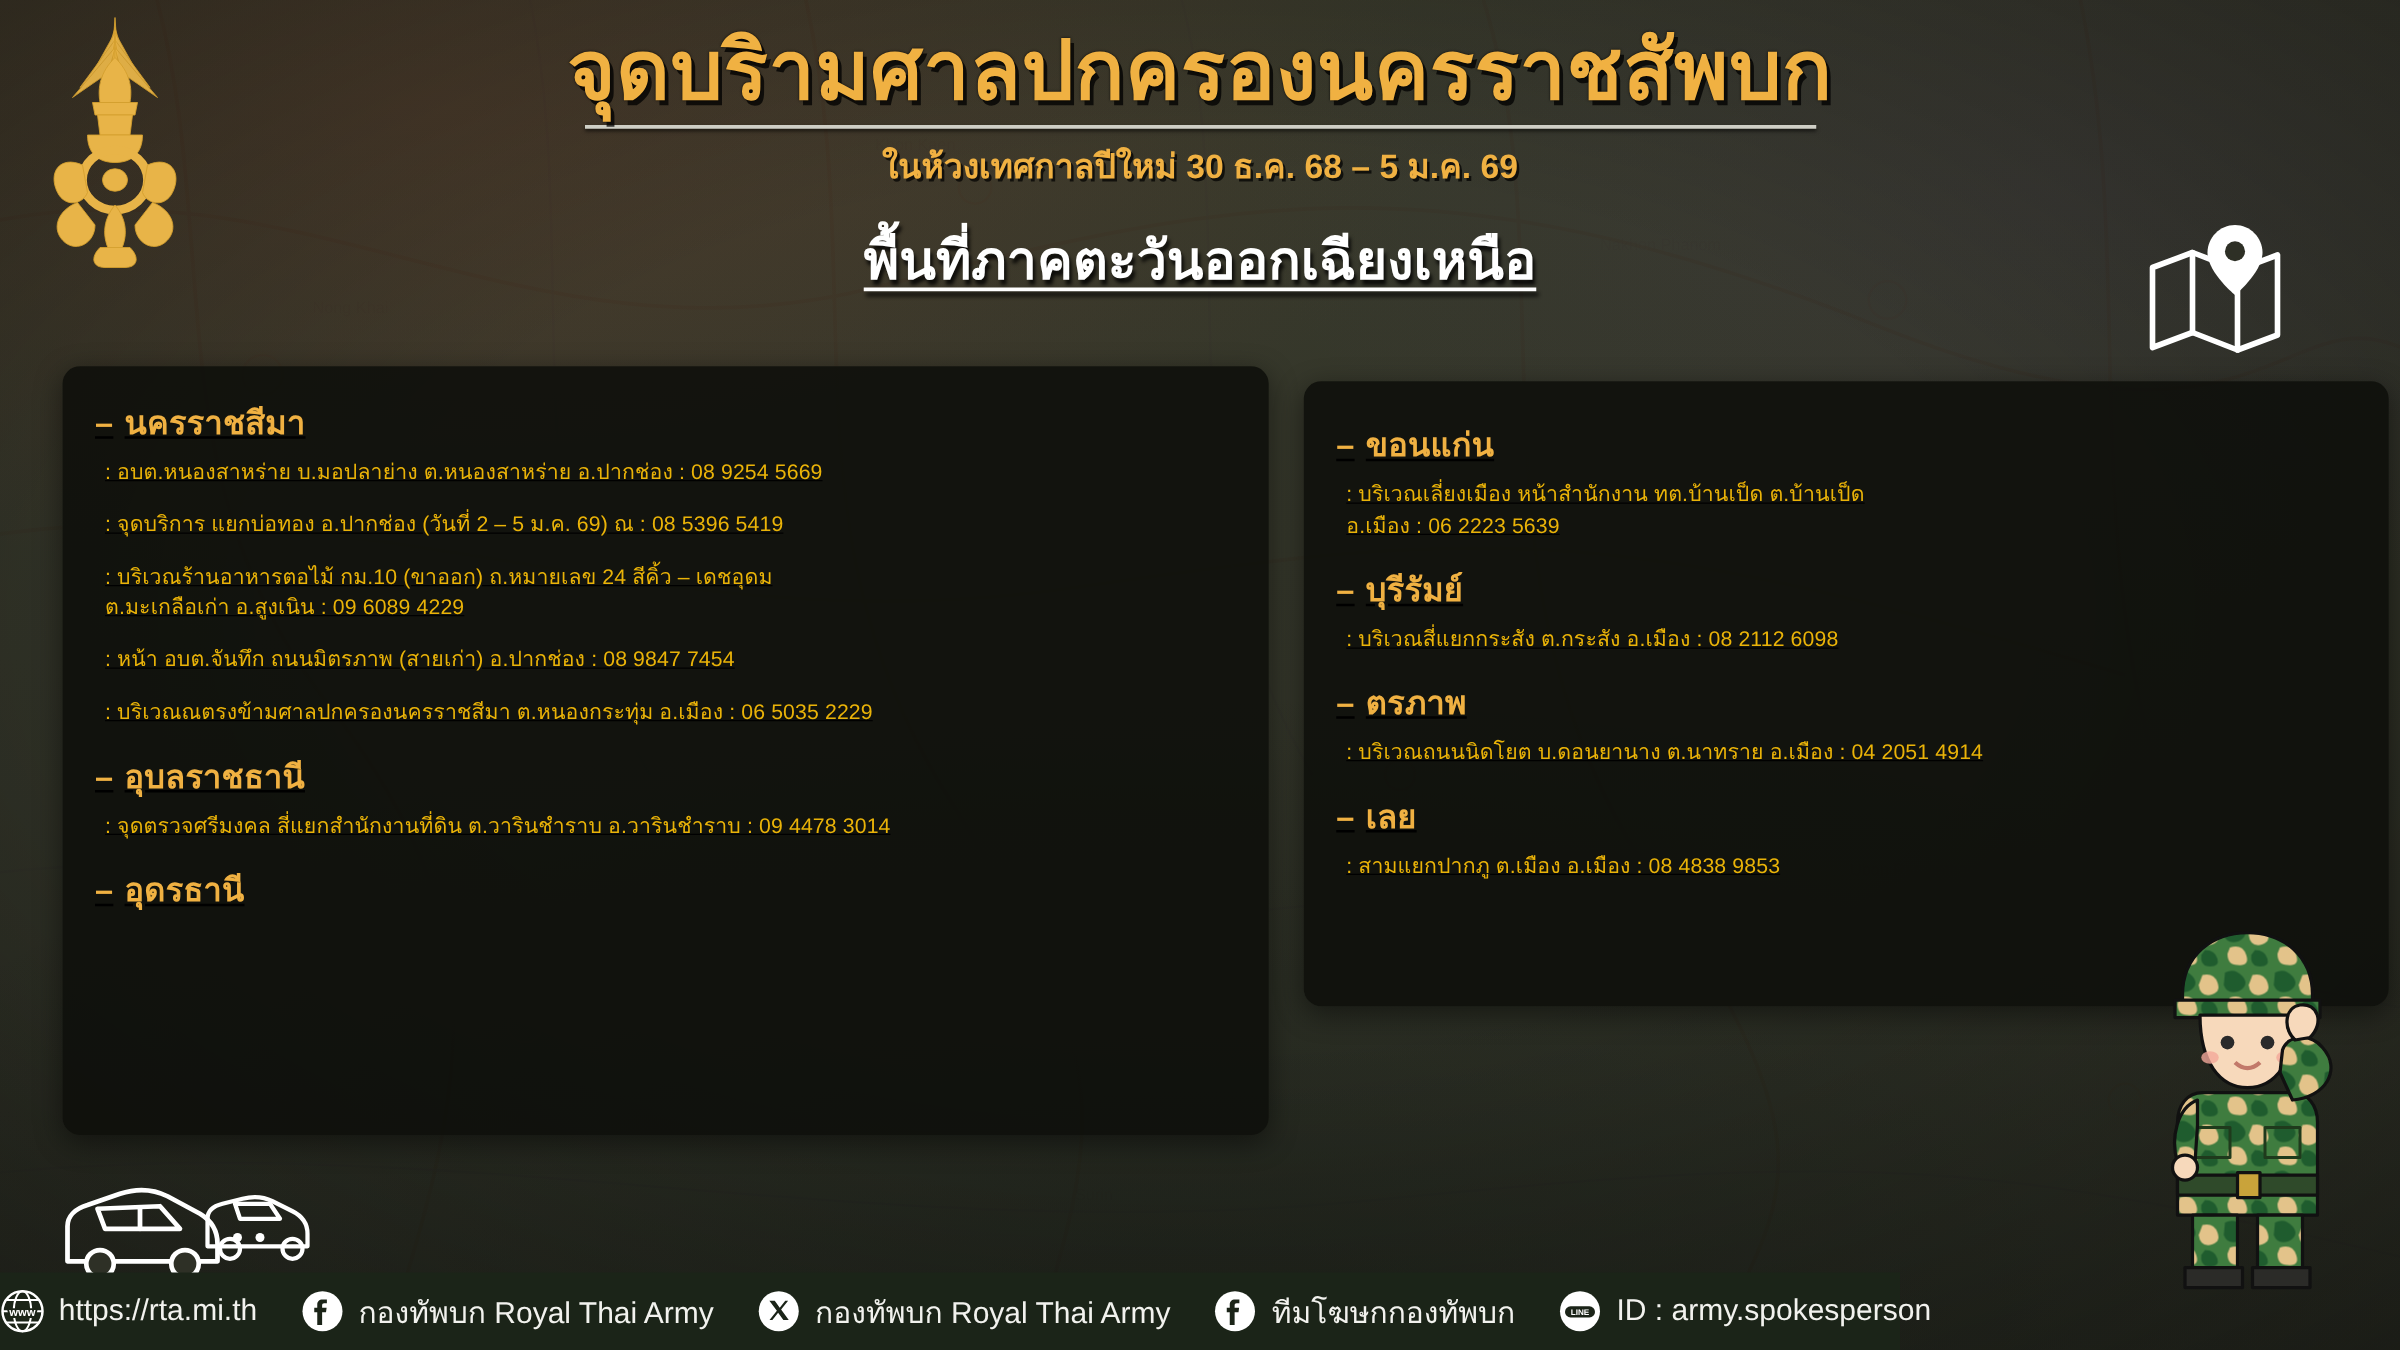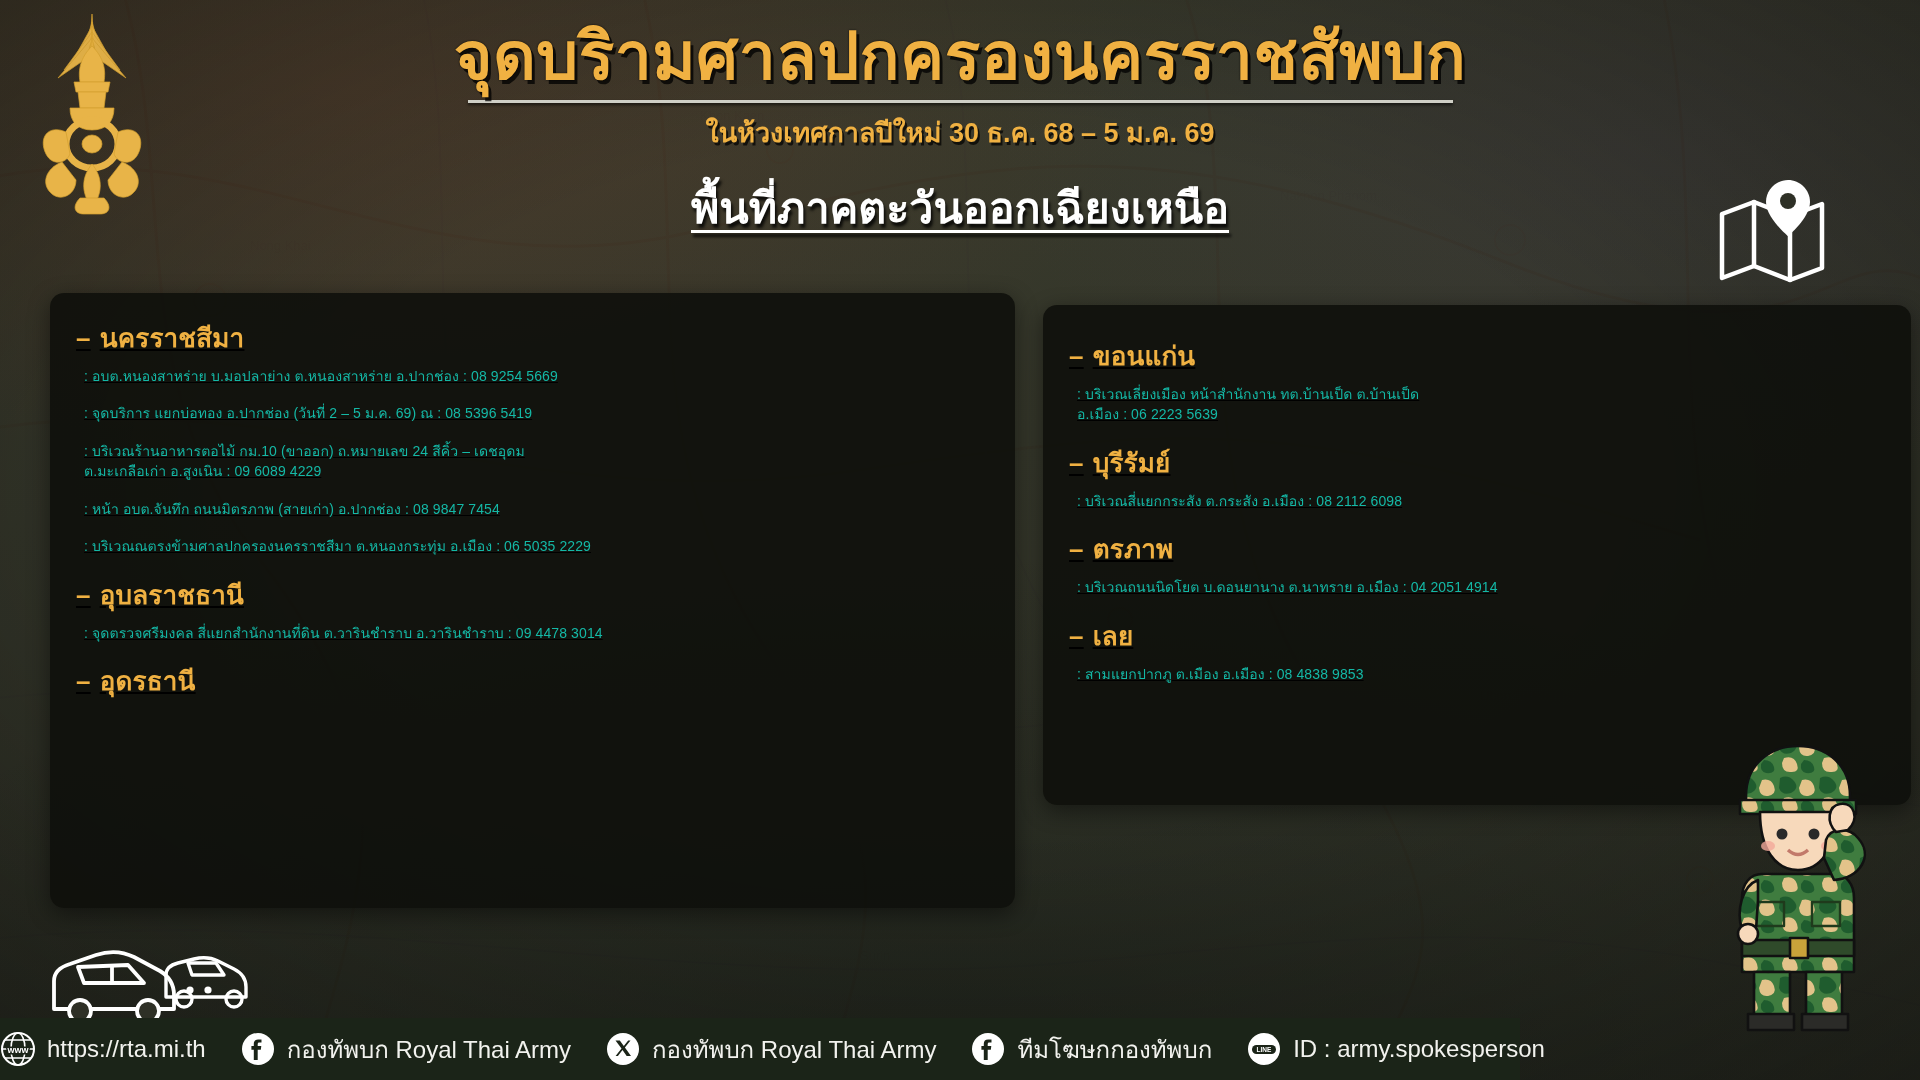--- a/index.html
+++ b/index.html
@@ -60,21 +60,21 @@
     text-decoration:underline;
   }
   #panel-left{ left:50px; top:293px; width:965px; height:615px; }
   #panel-right{ left:1043px; top:305px; width:868px; height:500px; }
   .prov{
     color:#f0b142; font-size:26px; font-weight:bold;
     margin:6px 0 8px 0; letter-spacing:.2px;
   }
   .prov .dash{ margin-right:9px; }
   .entry{
-    color:#14b8a6; font-size:14px; line-height:1.46;
+    color:#eab308; font-size:17px; line-height:1.46;
     margin:0 0 17px 8px; white-space:pre-line; letter-spacing:.1px;
   }
   #panel-left .prov{ margin-top:10px; }
   #panel-left .prov:first-child{ margin-top:0; }
   
   #cars{ position:absolute; left:48px; bottom:60px; width:215px; height:85px; }
   
   #soldier{ position:absolute; right:22px; bottom:46px; width:200px; height:300px; }
   
   #footer{

